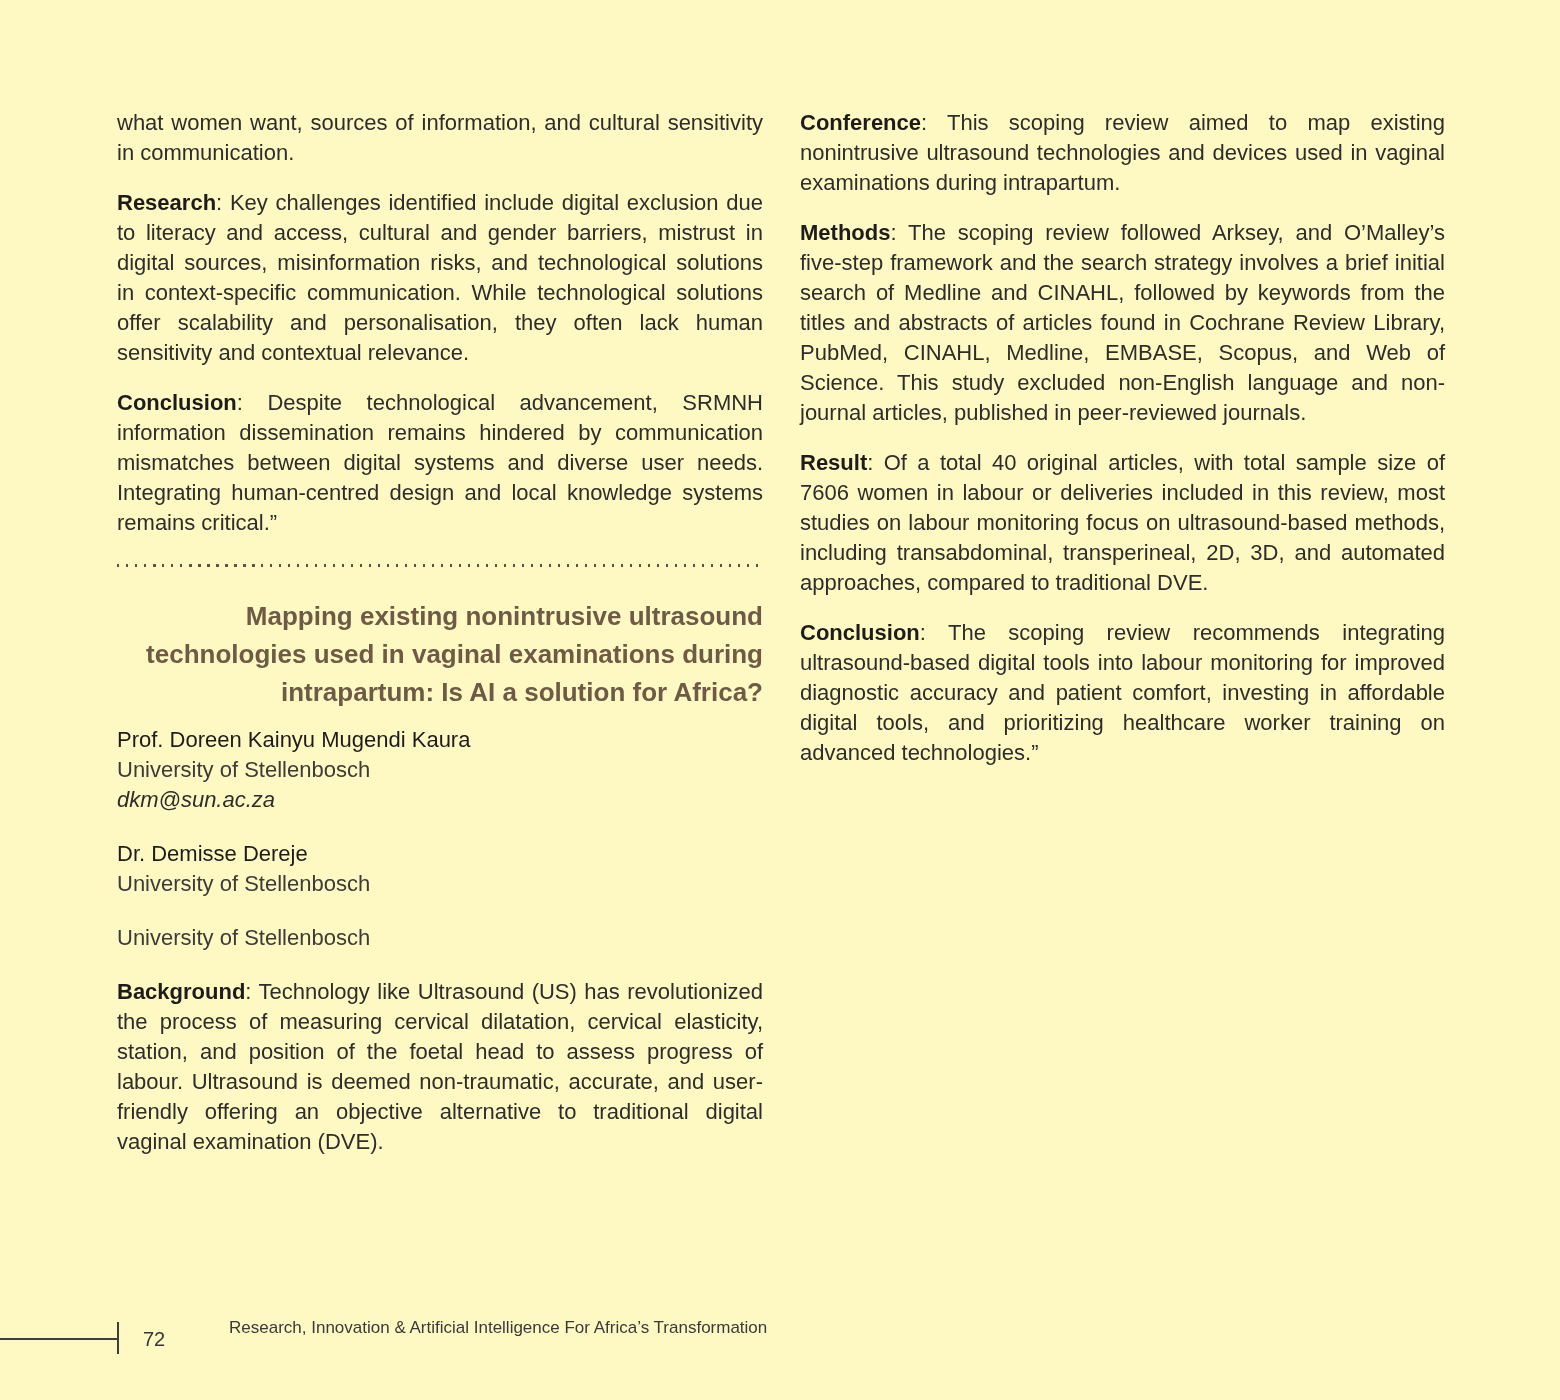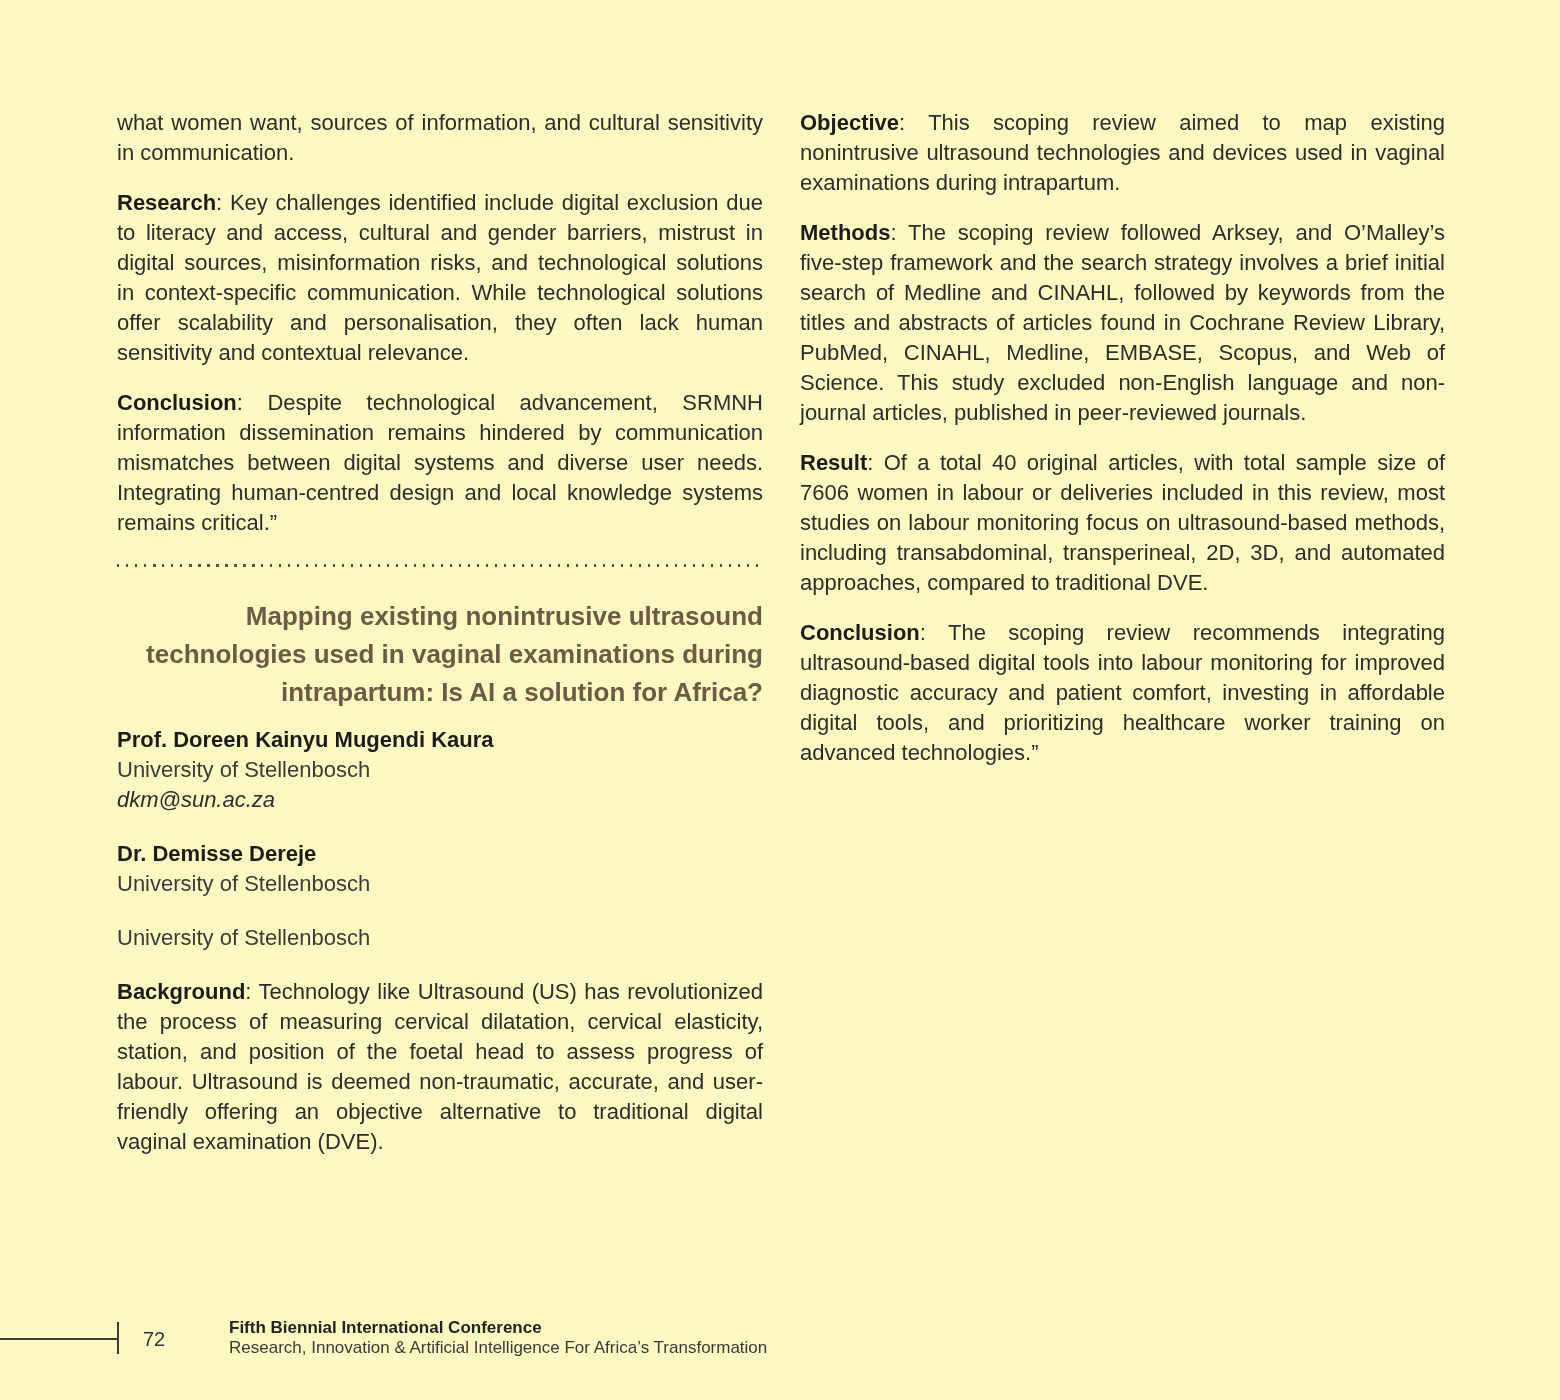--- a/index.html
+++ b/index.html
@@ -53,21 +53,21 @@
     margin: 30px 0 14px 0;
     text-align: right;
   }
 
   .author-block {
     margin: 0 0 24px 0;
     font-size: 22px;
     line-height: 30px;
   }
   .author-name {
-    font-weight: bold;
+    font-weight: normal;
     color: #1d1c1b;
   }
   .author-affiliation {
     color: #3c3b39;
   }
   .author-email {
     color: #2e2d2b;
     font-style: italic;
   }
 
@@ -152,38 +152,37 @@
 
     <p class="body">
       <strong>Background</strong><span>: Technology like Ultrasound (US) has revolutionized the process of measuring cervical dilatation, cervical elasticity, station, and position of the foetal head to assess progress of labour. Ultrasound is deemed non-traumatic, accurate, and user-friendly offering an objective alternative to traditional digital vaginal examination (DVE).</span>
     </p>
 
   </div>
 
   <div class="col col-right">
 
     <p class="body">
-      <strong>Objective</strong><span>: This scoping review aimed to map existing nonintrusive ultrasound technologies and devices used in vaginal examinations during intrapartum.</span>
+      <strong>Conference</strong><span>: This scoping review aimed to map existing nonintrusive ultrasound technologies and devices used in vaginal examinations during intrapartum.</span>
     </p>
 
     <p class="body">
       <strong>Methods</strong><span>: The scoping review followed Arksey, and O’Malley’s five-step framework and the search strategy involves a brief initial search of Medline and CINAHL, followed by keywords from the titles and abstracts of articles found in Cochrane Review Library, PubMed, CINAHL, Medline, EMBASE, Scopus, and Web of Science. This study excluded non-English language and non-journal articles, published in peer-reviewed journals.</span>
     </p>
 
     <p class="body">
       <strong>Result</strong><span>: Of a total 40 original articles, with total sample size of 7606 women in labour or deliveries included in this review, most studies on labour monitoring focus on ultrasound-based methods, including transabdominal, transperineal, 2D, 3D, and automated approaches, compared to traditional DVE.</span>
     </p>
 
     <p class="body">
       <strong>Conclusion</strong><span>: The scoping review recommends integrating ultrasound-based digital tools into labour monitoring for improved diagnostic accuracy and patient comfort, investing in affordable digital tools, and prioritizing healthcare worker training on advanced technologies.”</span>
     </p>
 
   </div>
 
   <div class="footer-rule"></div>
   <div class="footer-tick"></div>
   <div class="footer-page">72</div>
   <div class="footer-text">
-    <div class="footer-conference">Fifth Biennial International Conference</div>
     <div class="footer-subtitle">Research, Innovation &amp; Artificial Intelligence For Africa’s Transformation</div>
   </div>
 
 </div>
 
 </body></html>

